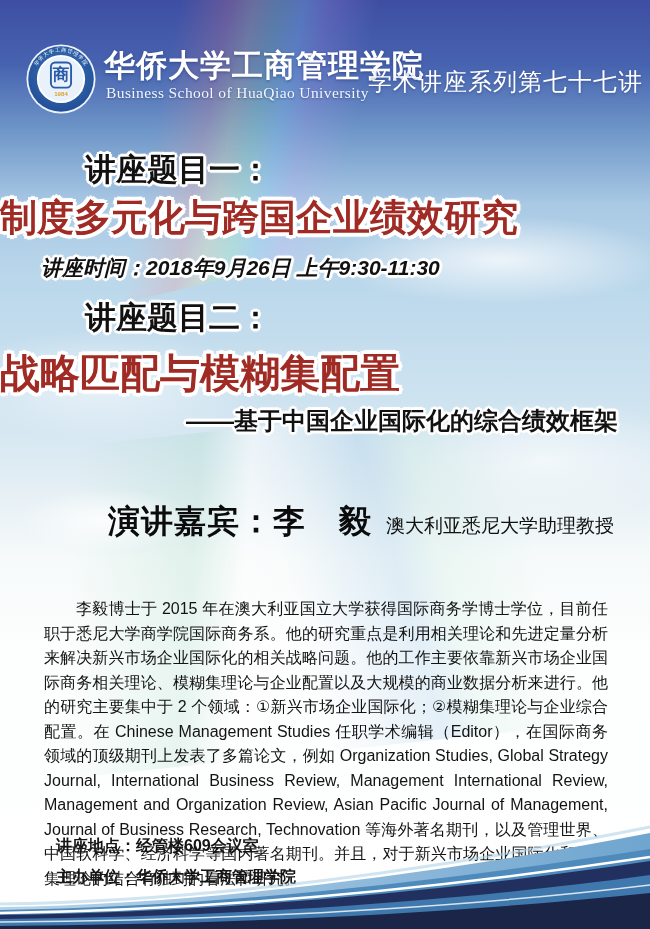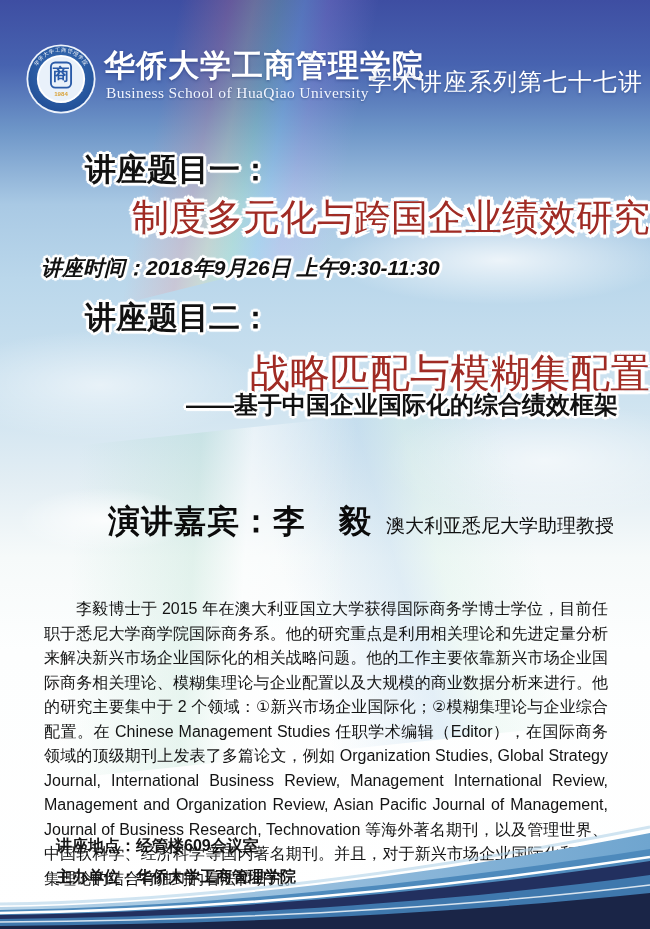--- a/index.html
+++ b/index.html
@@ -44,25 +44,25 @@
     font-weight:bold;font-size:31px;color:#fff;letter-spacing:1px;
     text-shadow:0 1px 3px rgba(30,50,110,.55);white-space:nowrap;}
   .school-en{position:absolute;left:106px;top:84px;font-family:"Liberation Serif","DejaVu Serif",serif;
     font-size:15.5px;color:#f2f6ff;letter-spacing:.4px;
     text-shadow:0 1px 2px rgba(30,50,110,.5);white-space:nowrap;}
   .series{position:absolute;left:368px;top:66px;font-size:24px;color:#fff;font-weight:500;
     letter-spacing:1px;text-shadow:0 1px 3px rgba(30,50,110,.45);white-space:nowrap;}
   
   .sec-heading{position:absolute;left:85px;font-size:31px;font-weight:bold;color:#111;white-space:nowrap;}
   .h1{top:149px;} .h2{top:297px;}
-  .lec-title{position:absolute;left:0;width:650px;text-align:right;font-weight:normal;
+  .lec-title{position:absolute;left:0;width:650px;text-align:left;font-weight:bold;
     color:#a02b24;white-space:nowrap;}
   .t1{top:193px;font-size:37px;} .t2{top:346px;font-size:40px;}
   .lec-subtitle{position:absolute;left:0;width:650px;padding-right:32px;box-sizing:border-box;
-    text-align:right;top:389px;font-size:24px;font-weight:bold;color:#111;white-space:nowrap;}
+    text-align:right;top:405px;font-size:24px;font-weight:bold;color:#111;white-space:nowrap;}
   .lec-time{position:absolute;left:41px;font-size:21px;font-weight:bold;color:#111;white-space:nowrap;}
   .tm1{top:254px;font-style:italic;} .tm2{top:449px;}
   
   .speaker-line{position:absolute;left:0;top:500px;width:549px;padding-left:108px;box-sizing:border-box;
     display:flex;align-items:baseline;gap:14px;white-space:nowrap;}
   .speaker-main{font-size:32px;font-weight:bold;color:#0b0b0b;letter-spacing:1px;}
   .speaker-affil{font-size:19px;font-weight:500;color:#111;}
   .bio{position:absolute;left:44px;top:549px;width:564px;font-size:16px;line-height:24.5px;
     color:#131313;text-align:justify;text-indent:32px;margin-top:48px;}
   

